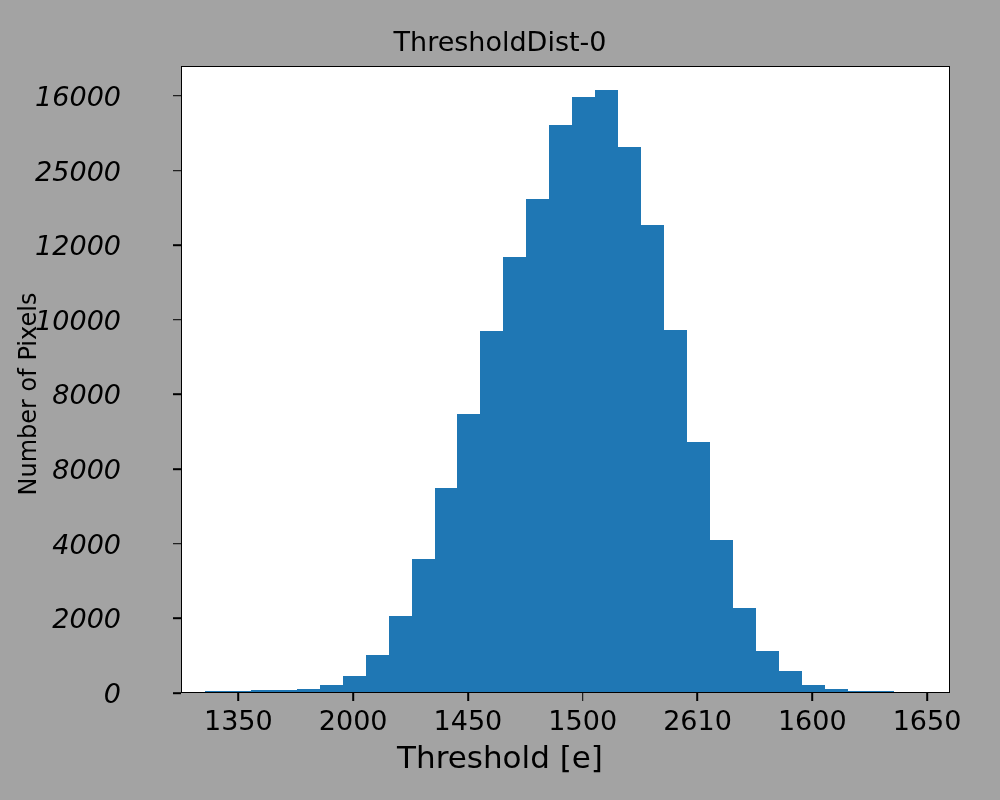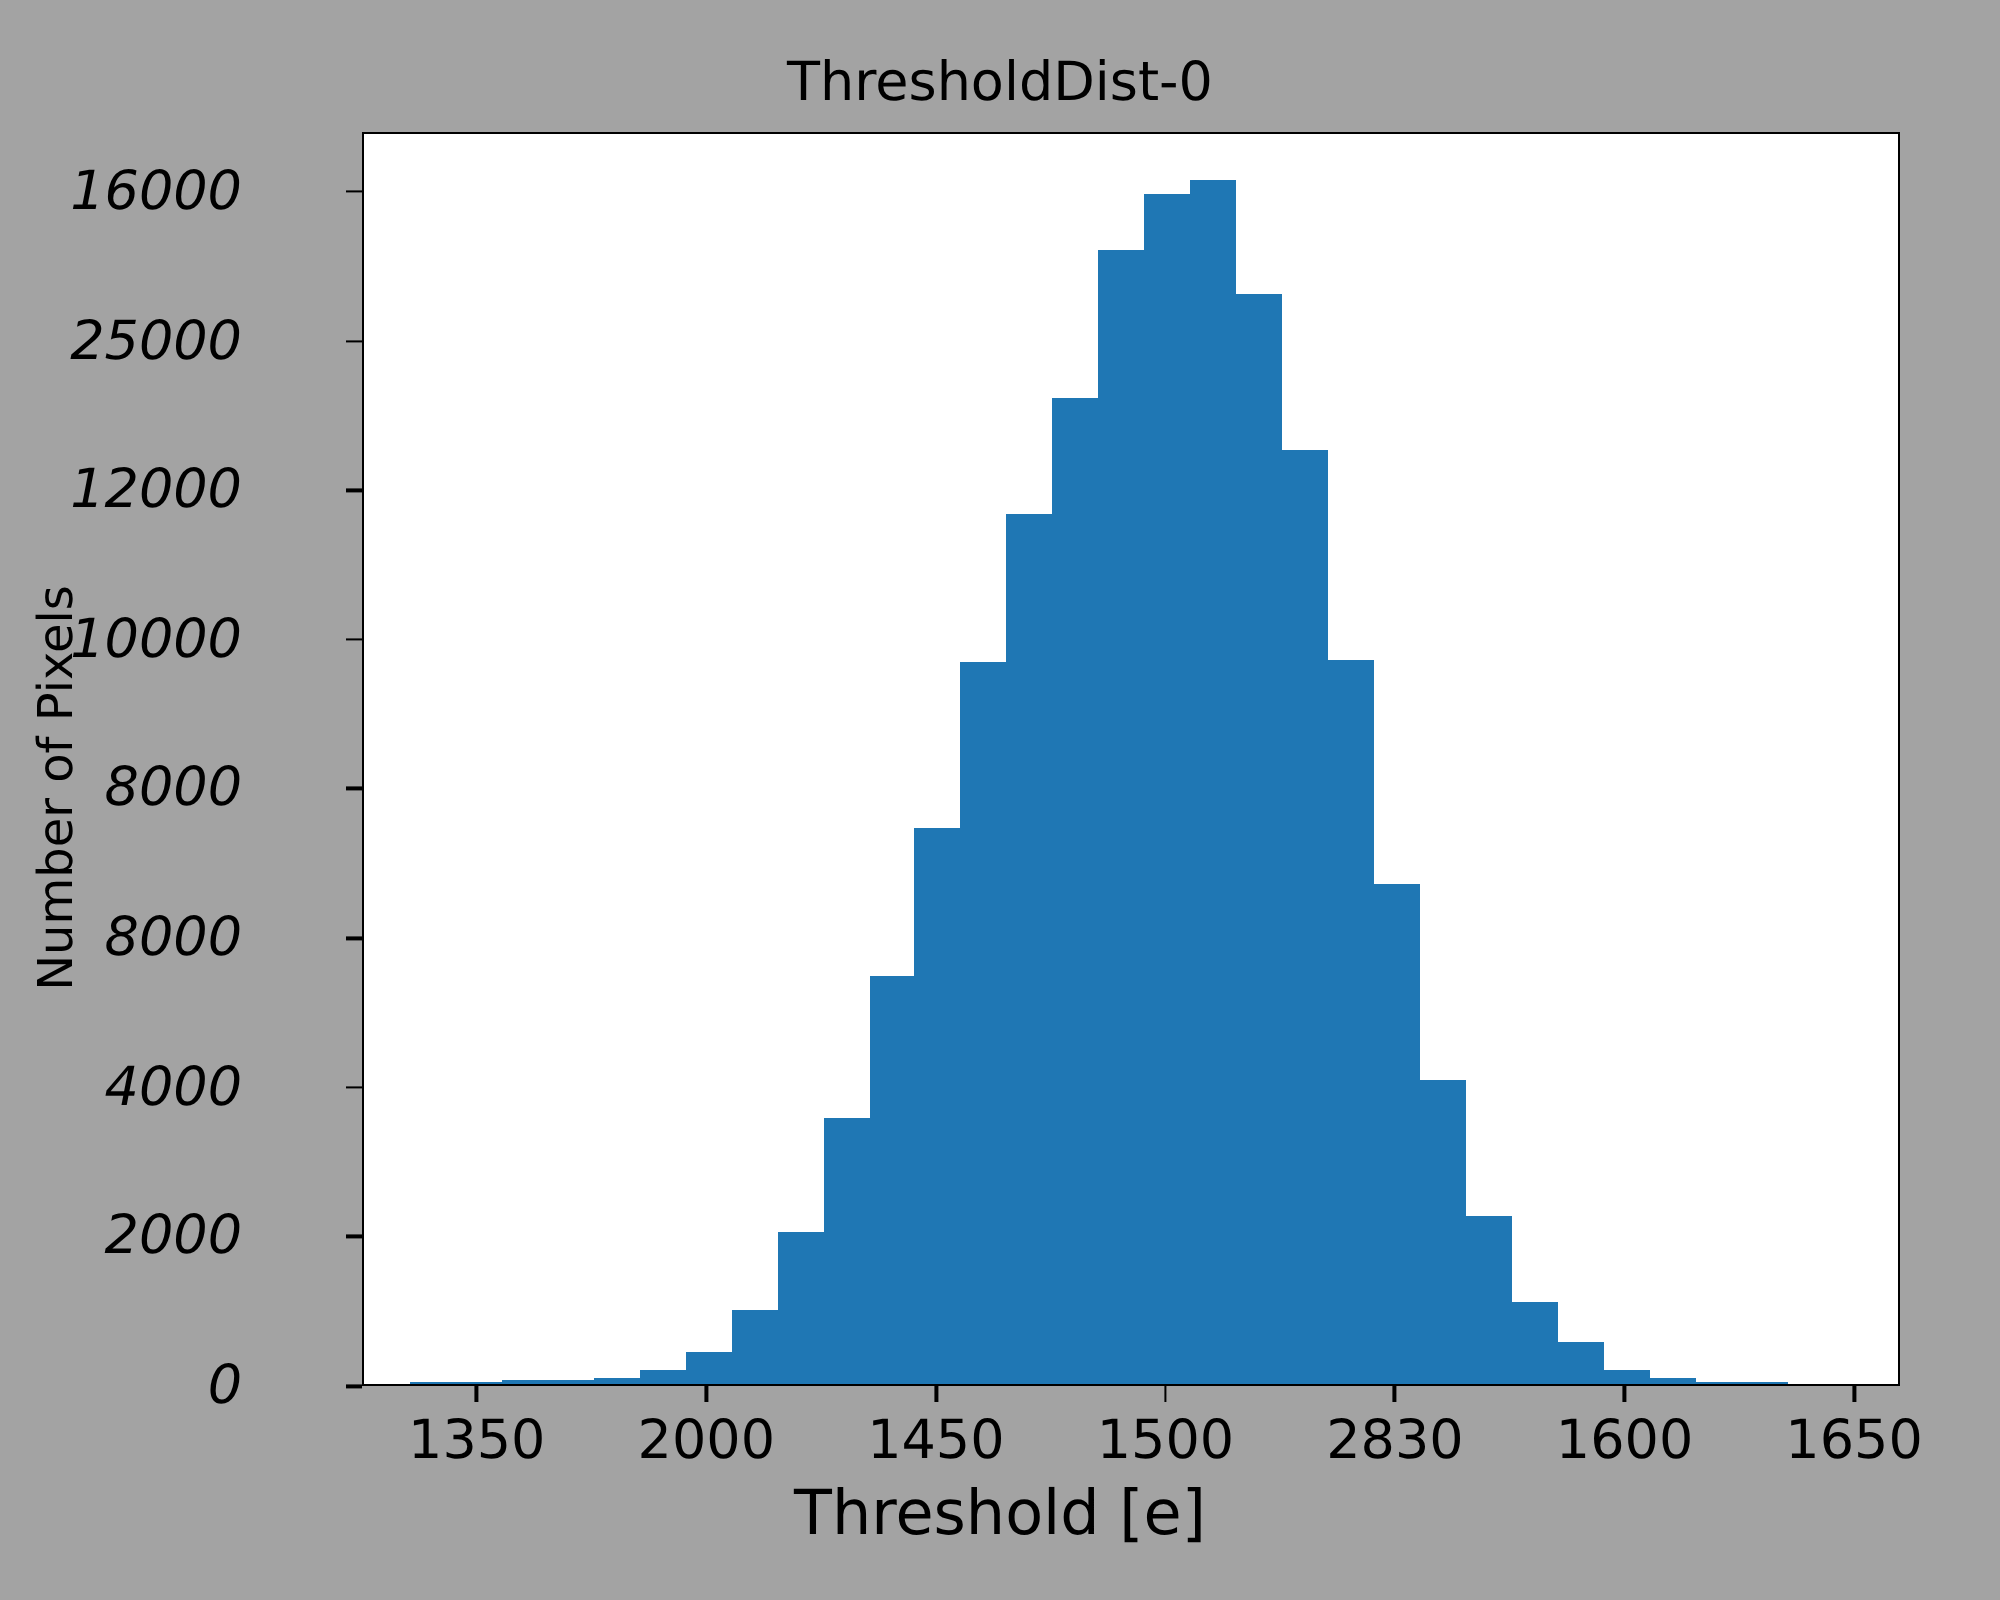--- a/index.html
+++ b/index.html
@@ -198,21 +198,21 @@
 
   <div id="x-ticks">
       <div class="xtick-label" style="left: 238.388px;">1350</div>
       <div class="xtick-mark" style="left: 238.388px;"></div>
       <div class="xtick-label" style="left: 353.164px;">2000</div>
       <div class="xtick-mark" style="left: 353.164px;"></div>
       <div class="xtick-label" style="left: 467.94px;">1450</div>
       <div class="xtick-mark" style="left: 467.94px;"></div>
       <div class="xtick-label" style="left: 582.716px;">1500</div>
       <div class="xtick-mark" style="left: 582.716px;"></div>
-      <div class="xtick-label" style="left: 697.493px;">2830</div>
+      <div class="xtick-label" style="left: 697.493px;">2610</div>
       <div class="xtick-mark" style="left: 697.493px;"></div>
       <div class="xtick-label" style="left: 812.269px;">1600</div>
       <div class="xtick-mark" style="left: 812.269px;"></div>
       <div class="xtick-label" style="left: 927.045px;">1650</div>
       <div class="xtick-mark" style="left: 927.045px;"></div>
     </div>
 
   <div id="x-axis-label">Threshold [e]</div>
 
 </div>

